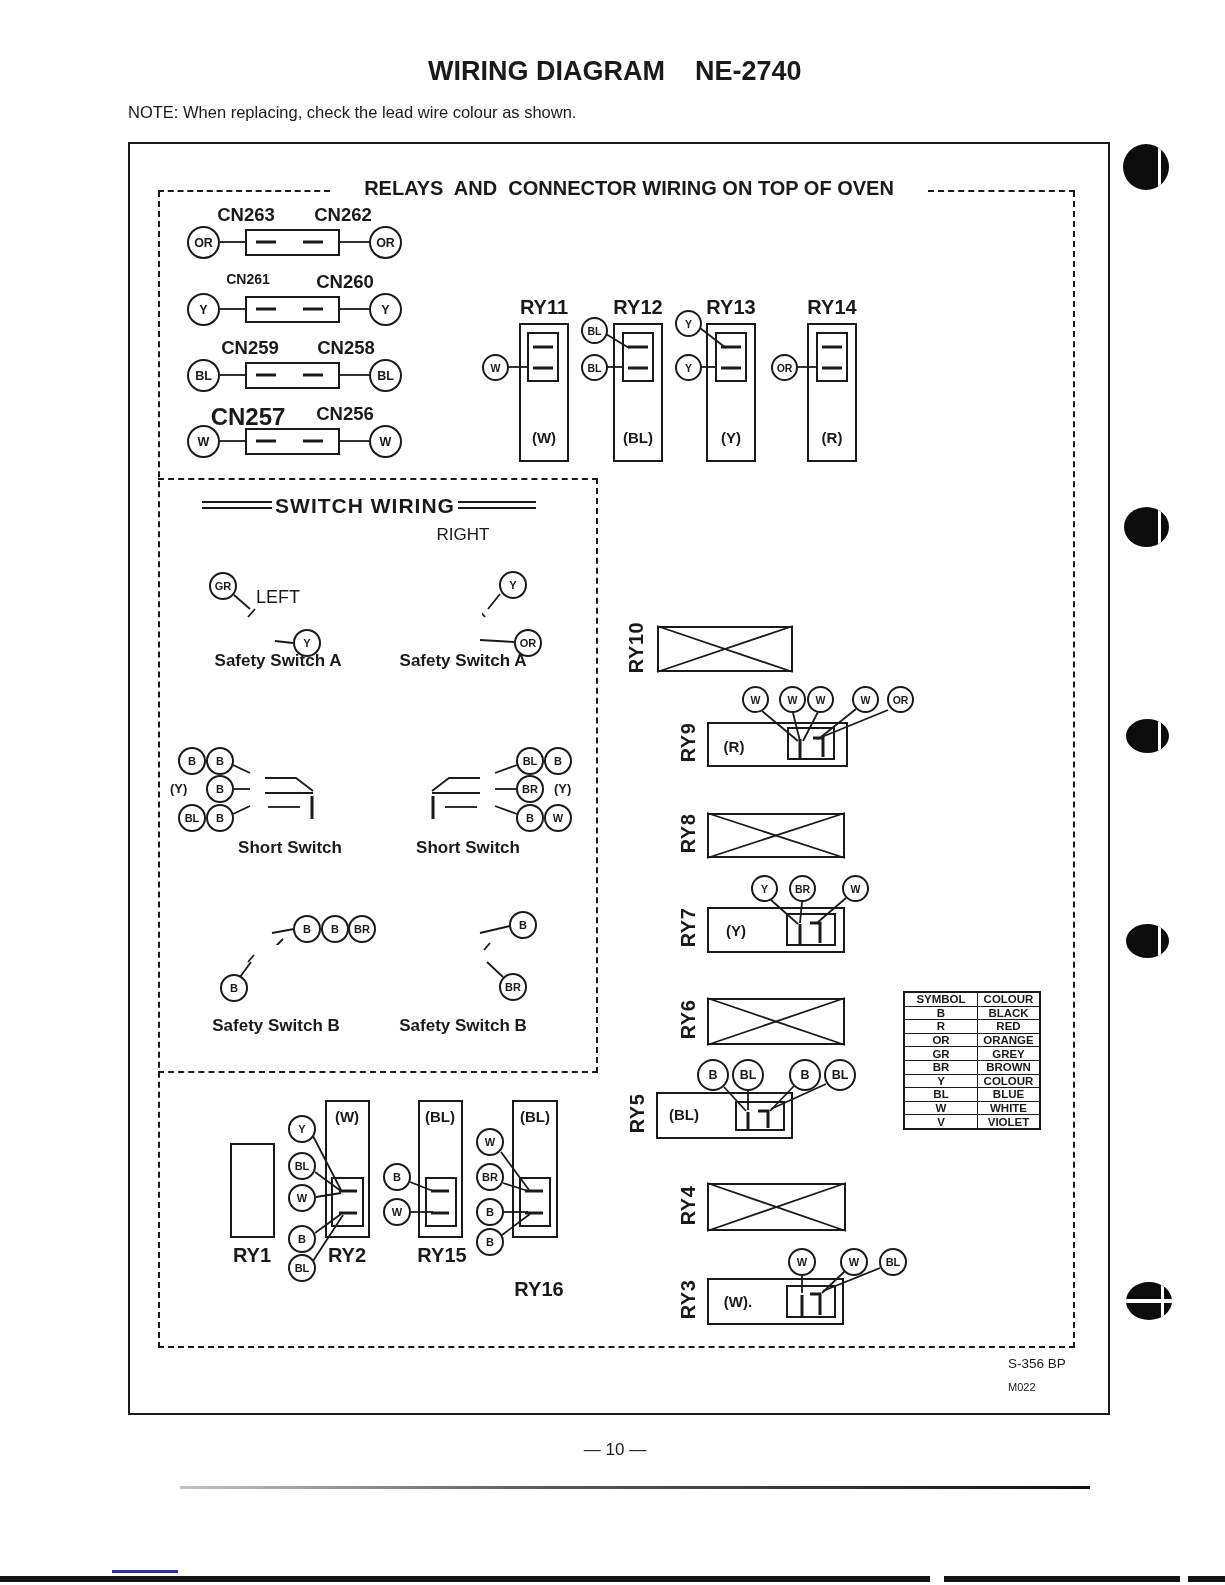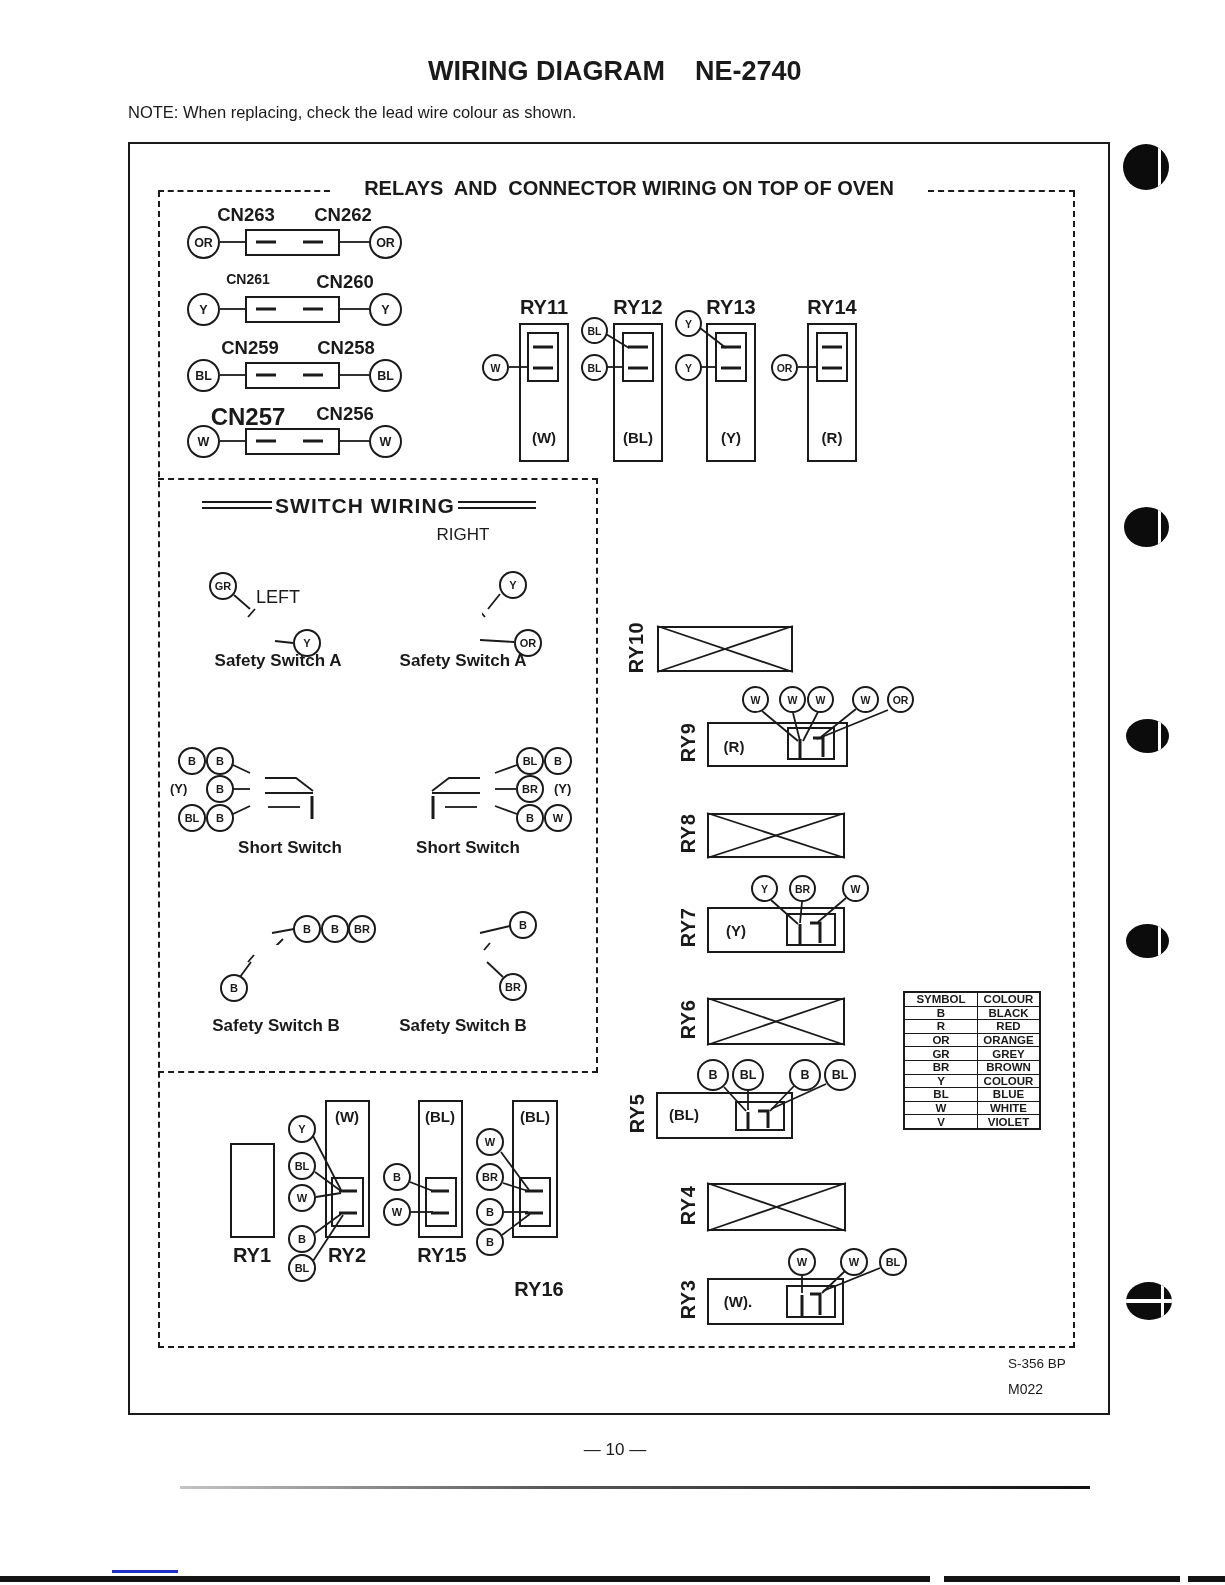--- a/index.html
+++ b/index.html
@@ -256,21 +256,21 @@
           <td>WHITE</td>
         </tr>
     <tr>
           <td>V</td>
           <td>VIOLET</td>
         </tr>
   </tbody>
     </table>
 
   <div class="abs" style="left:1008px;top:1356px;font-size:13.5px;z-index:6;text-align:center;">S-356 BP</div>
-  <div class="abs" style="left:1008px;top:1381px;font-size:14px;z-index:6;">M022</div>
+  <div class="abs" style="left:1008px;top:1381px;font-size:11px;z-index:6;">M022</div>
   <div class="lab" style="left:615px;top:1440px;font-size:17px;">— 10 —</div>
 
   <div class="abs" style="left:180px;top:1486px;width:910px;height:3px;background:linear-gradient(to right,#c4c4c4,#5a5a5a 40%,#111);z-index:2;"></div>
   <div class="abs" style="left:0;top:1576px;width:1225px;height:6px;background:linear-gradient(to right,#141414 0 930px,#fff 930px 944px,#141414 944px 1180px,#fff 1180px 1188px,#141414 1188px);z-index:2;"></div>
   <div class="abs" style="left:112px;top:1570px;width:66px;height:3px;background:#2330c8;z-index:2;"></div>
 
   <div class="hole" style="left:1123px;top:144px;width:46px;height:46px;">
       <div class="vs"></div>
     </div>
   <div class="hole" style="left:1124px;top:507px;width:45px;height:40px;">

